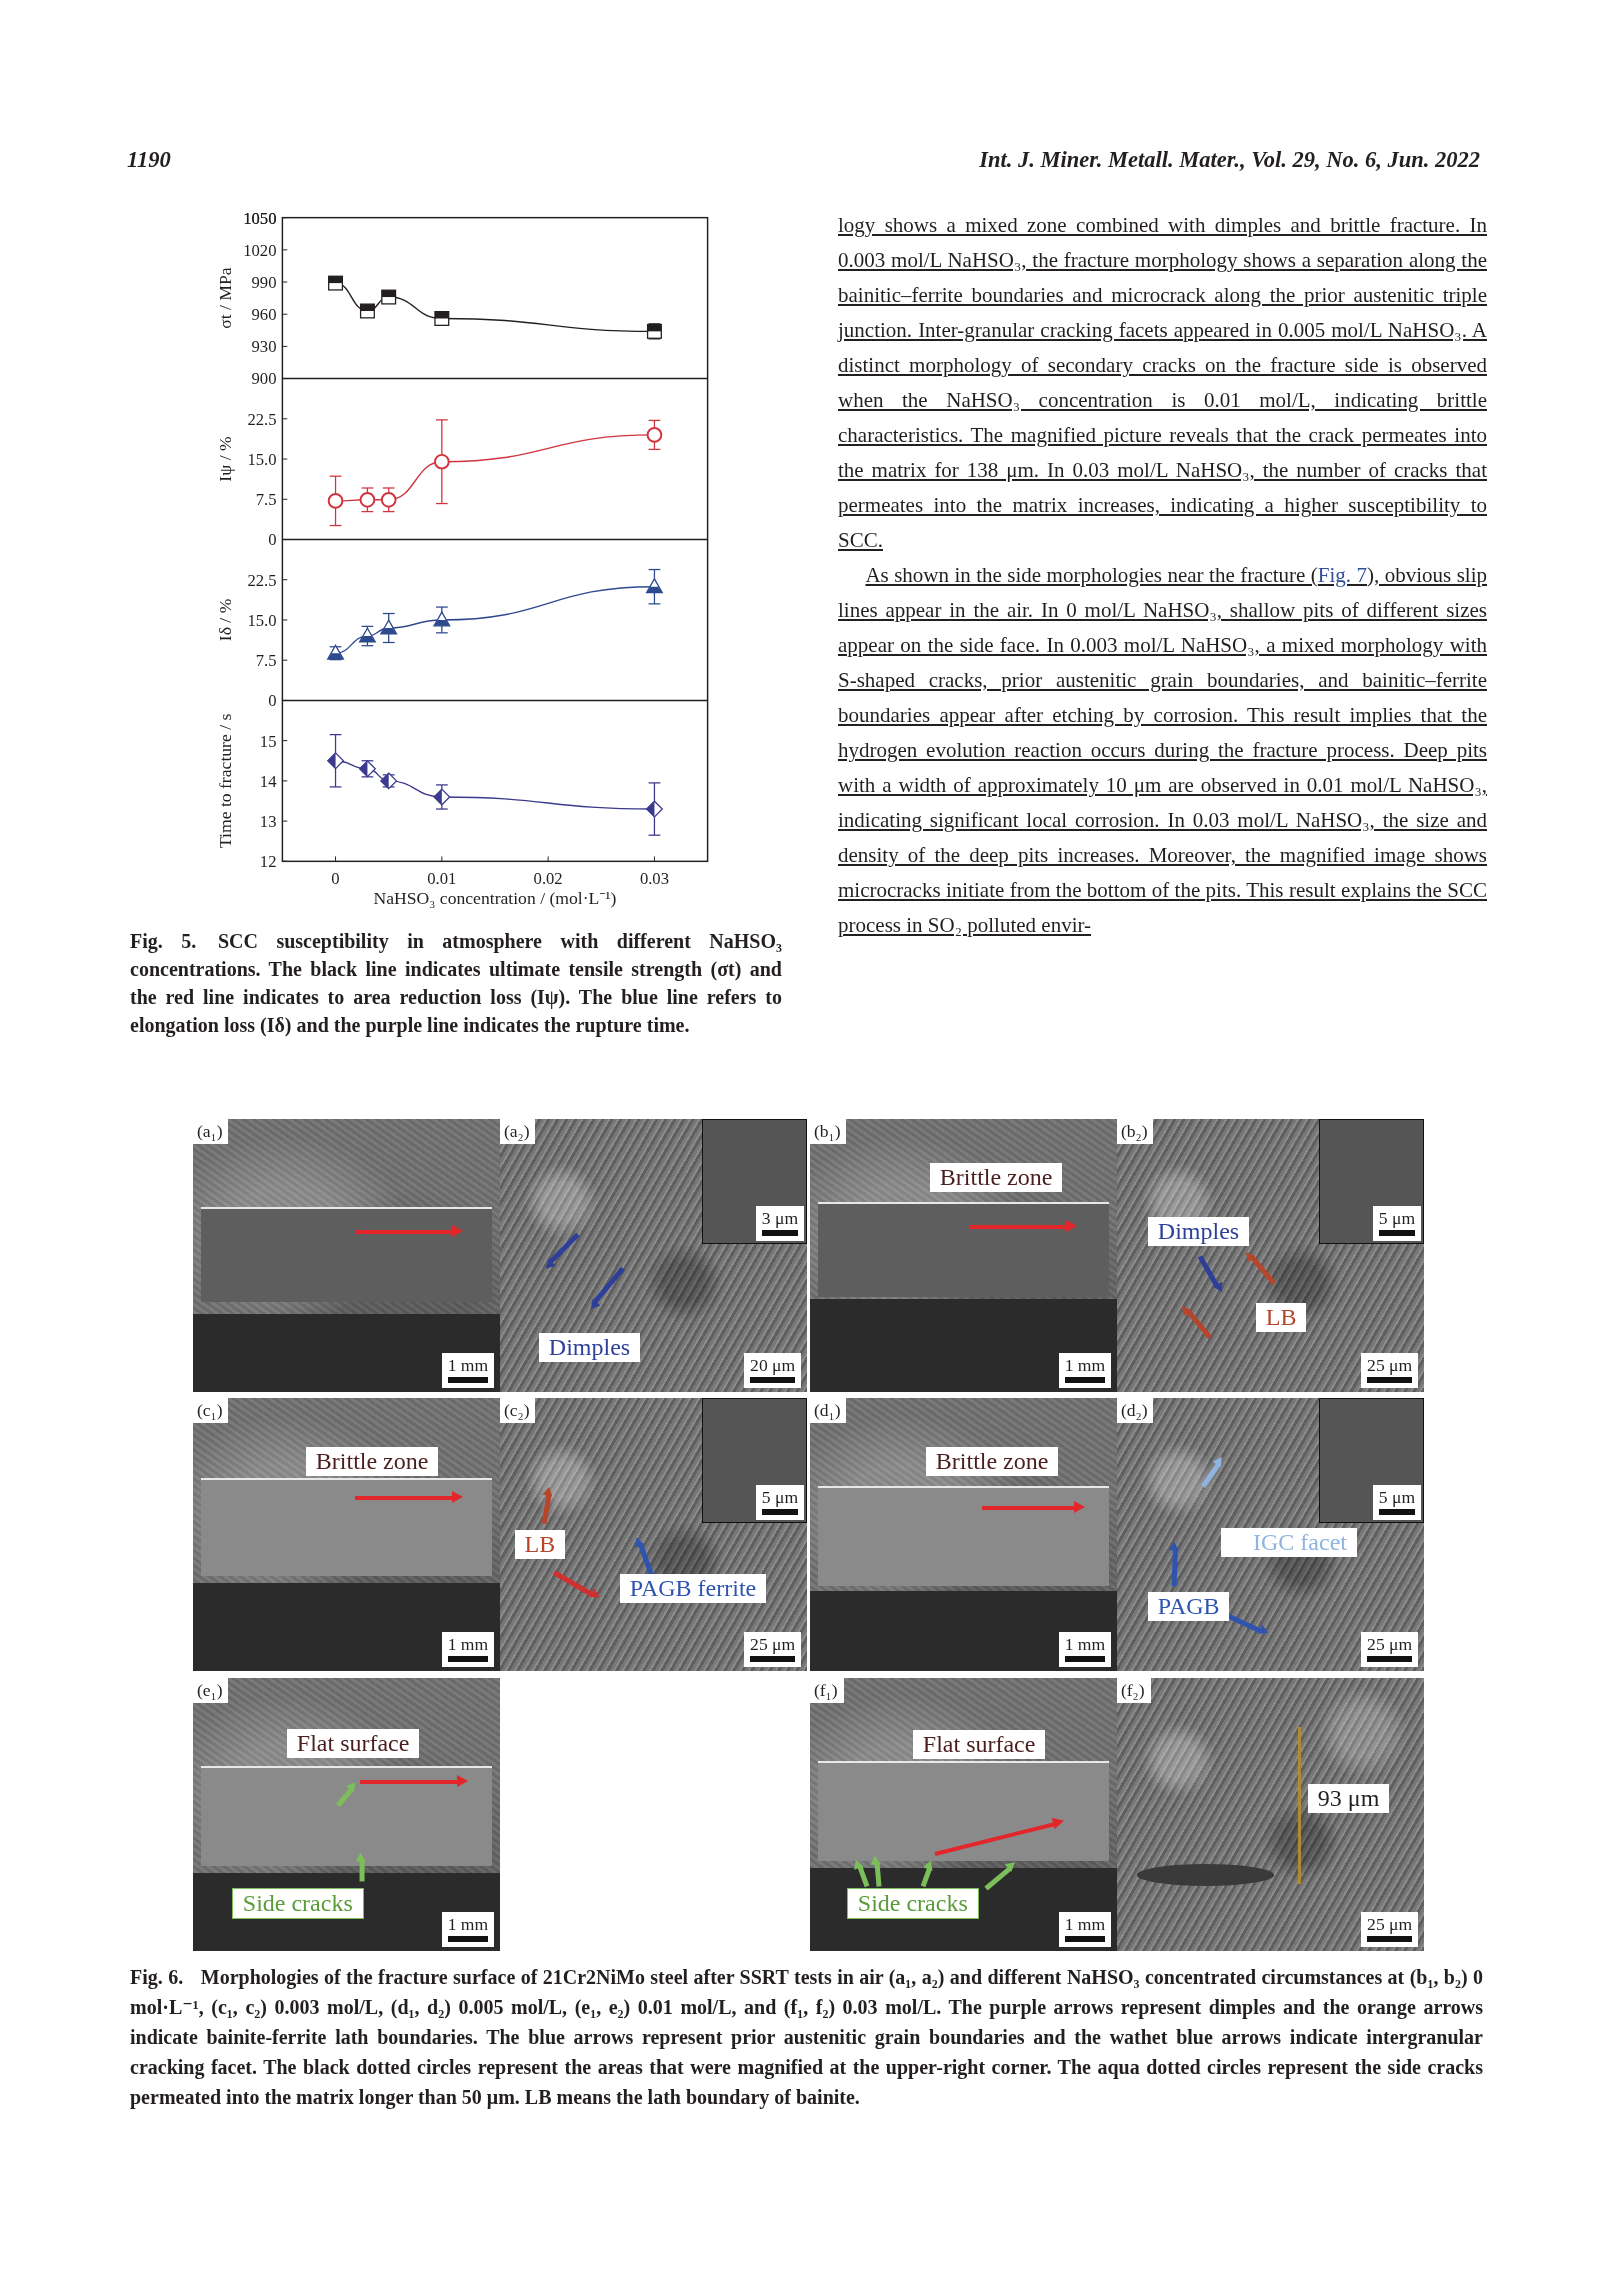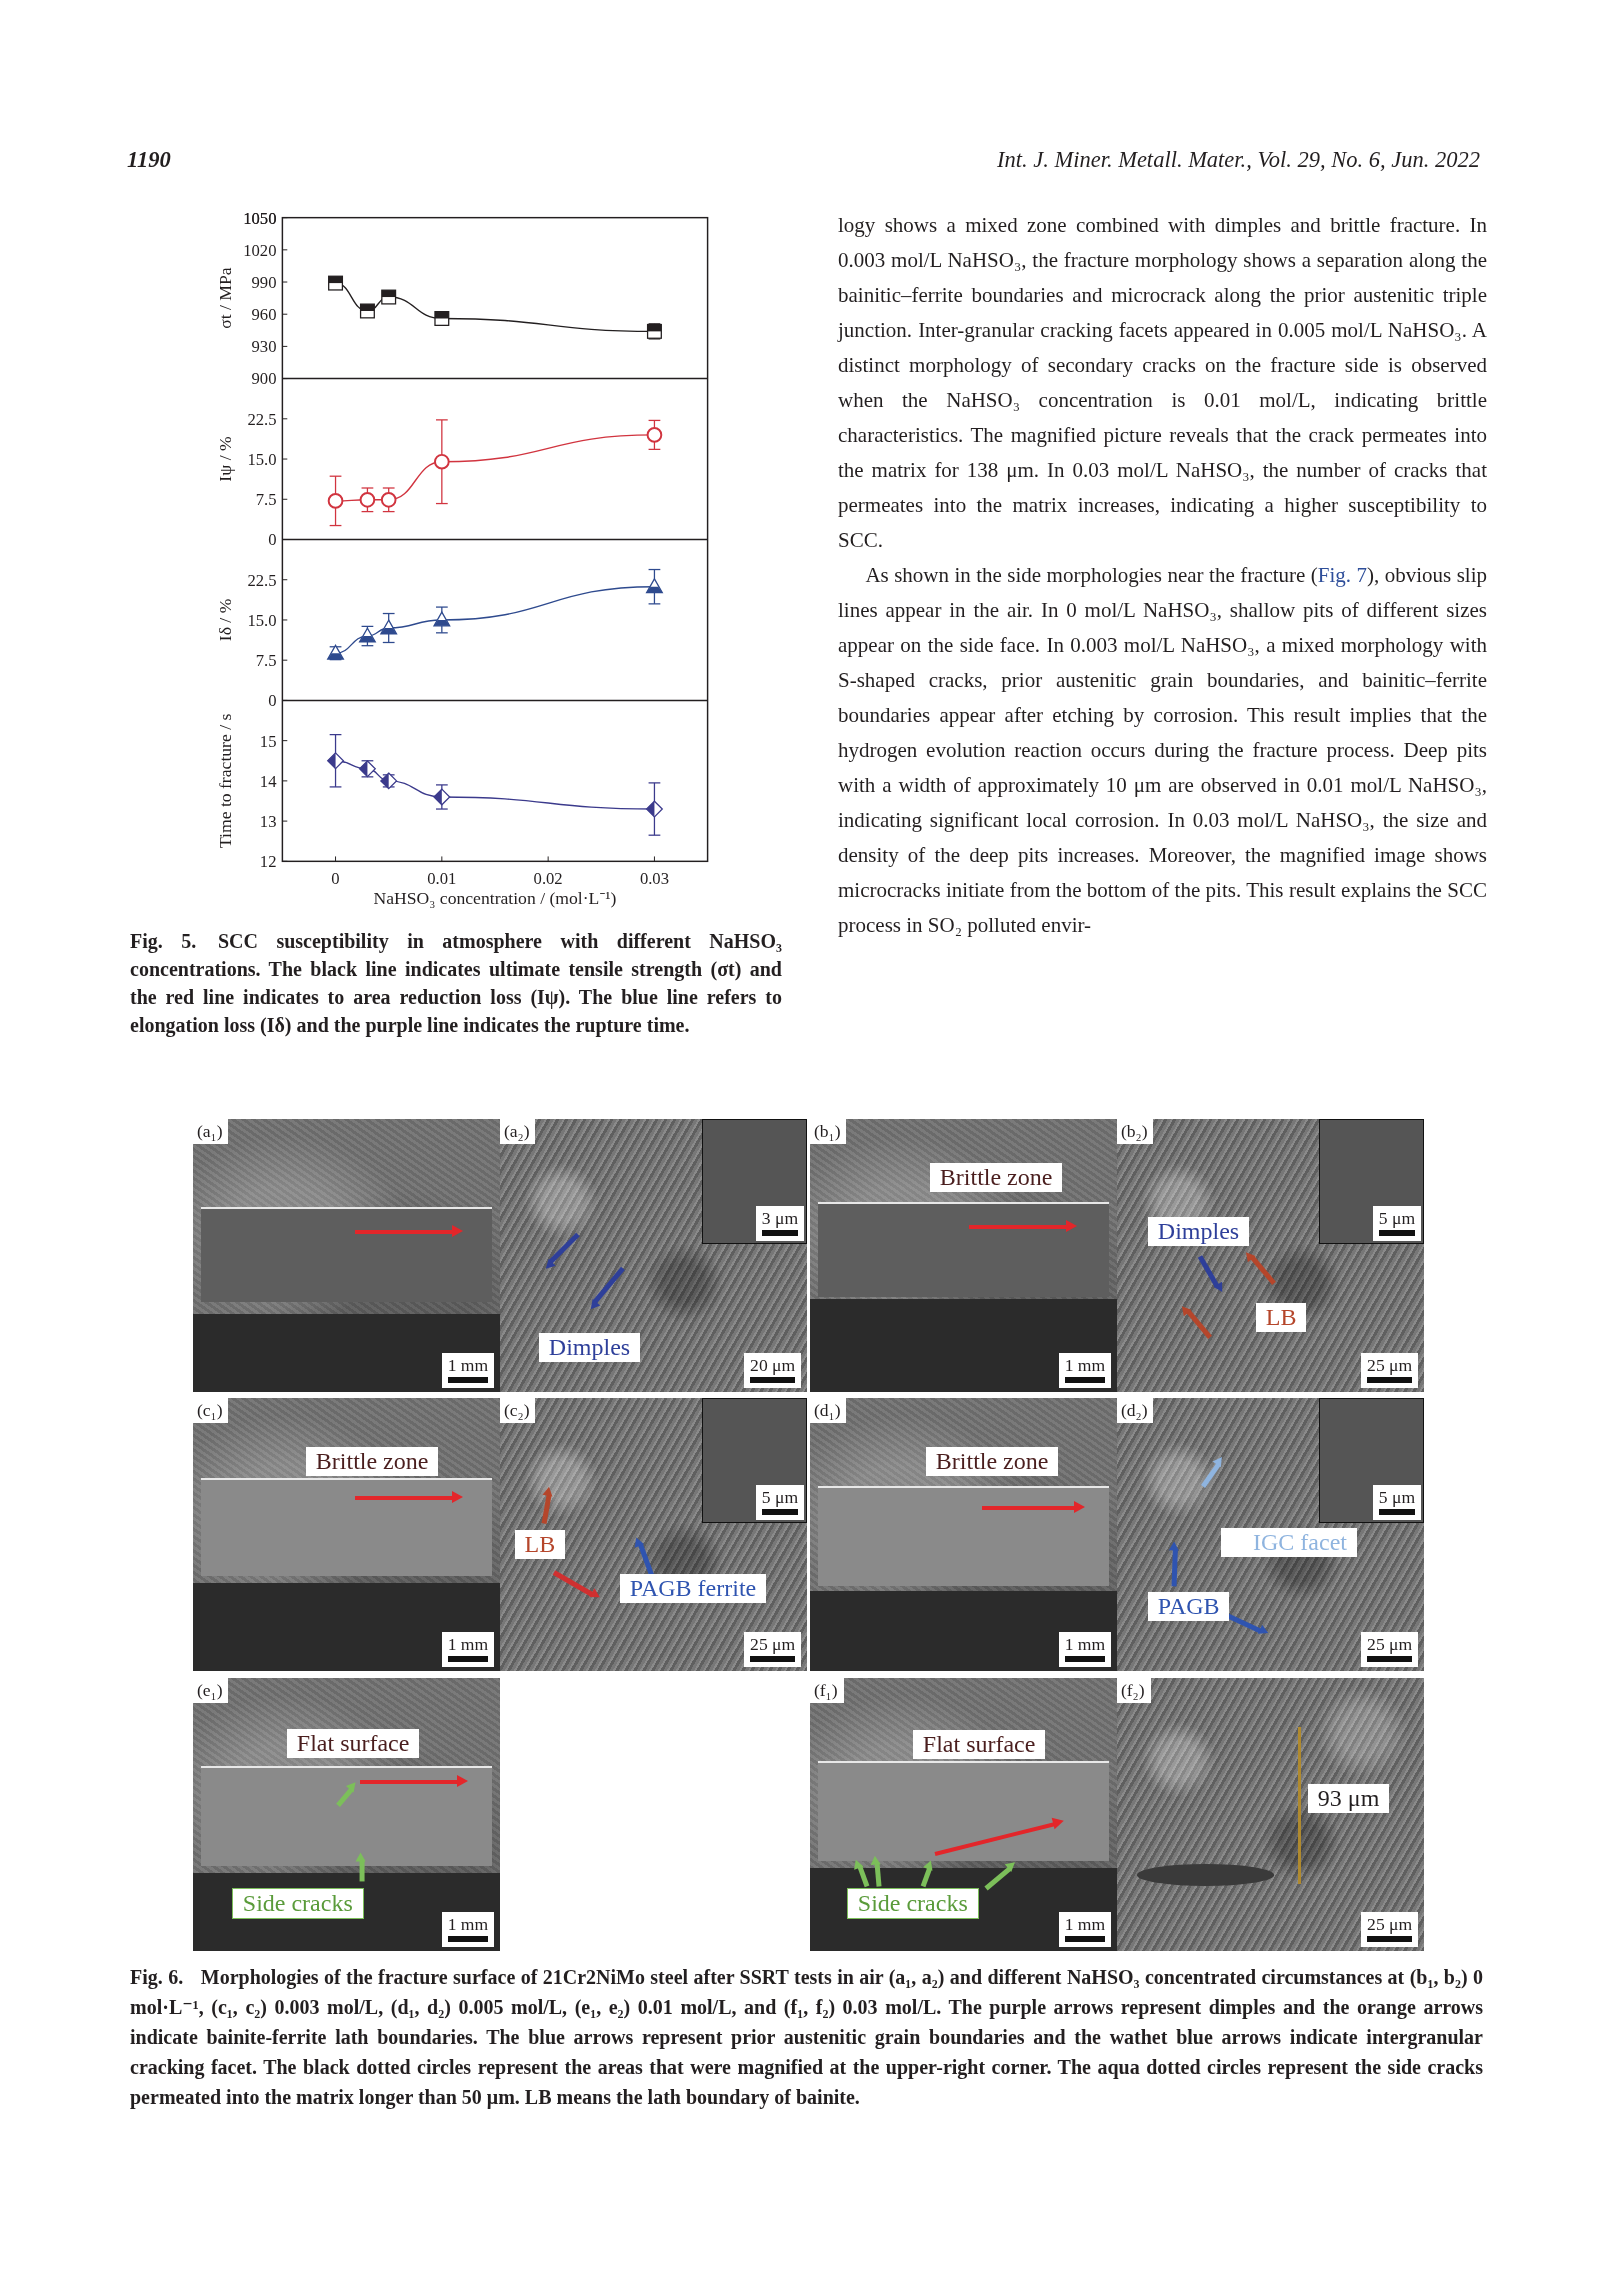--- a/index.html
+++ b/index.html
@@ -1,27 +1,27 @@
 <!DOCTYPE html>
 <html><head>
 <meta charset="utf-8">
 <style>
   html, body { margin: 0; padding: 0; background: #ffffff; }
   body { width: 1614px; height: 2293px; position: relative; overflow: hidden;
          font-family: "Liberation Serif", "DejaVu Serif", serif; color: #231f20; }
   .page-num { position: absolute; left: 127px; top: 147px; font-size: 22.5px; font-weight: bold; font-style: italic; }
-  .running-head { position: absolute; right: 134px; top: 147px; font-size: 22.5px; font-weight: normal; font-style: italic; }
+  .running-head { position: absolute; right: 134px; top: 147px; font-size: 22.5px; font-weight: bold; font-style: italic; }
   #chart { position: absolute; left: 196px; top: 201px; width: 549px; height: 725px; }
   #chart svg { width: 549px; height: 725px; display: block; }
   .fig5-caption { position: absolute; left: 130px; top: 927px; width: 652px; font-size: 20px; font-weight: bold;
                   line-height: 28px; text-align: justify; }
   .fig5-caption .lbl { margin-right: 21.6px; }
   .body-col { position: absolute; left: 838px; top: 208px; width: 649px; font-size: 21px; line-height: 35px;
               text-align: justify; }
-  .body-col p { margin: 0; }
+  .body-col p { margin: 0; text-decoration: underline; }
   .body-col p.indent { text-indent: 27.4px; }
   .link { color: #2e4e9a; margin-top: 42px; }
   
   .fig6 { position: absolute; left: 193px; top: 1119px; width: 1235px; height: 836px; }
   .panel { position: absolute; width: 307px; height: 273px; overflow: hidden; background: #6d6d6d; }
   .panel .plabel { position: absolute; left: 0; top: 0; background: #fff; padding: 2px 5.9px 2px 3.9px; font-size: 17.6px; }
   .panel .scalebar { position: absolute; right: 5.9px; bottom: 3.9px; background: #fff; padding: 2px 5.9px 4.9px 5.9px; font-size: 17.6px; text-align: center; }
   .panel .scalebar .bar { display: block; height: 5.9px; background: #111; margin-top: 1px; }
   .panel .tag { position: absolute; background: #fff; padding: 1px 9.8px; font-size: 24px; white-space: nowrap; }
   .panel .inset { position: absolute; right: 0; top: 0; width: 103px; height: 123px; border: 1px solid #111; background: #555; }

